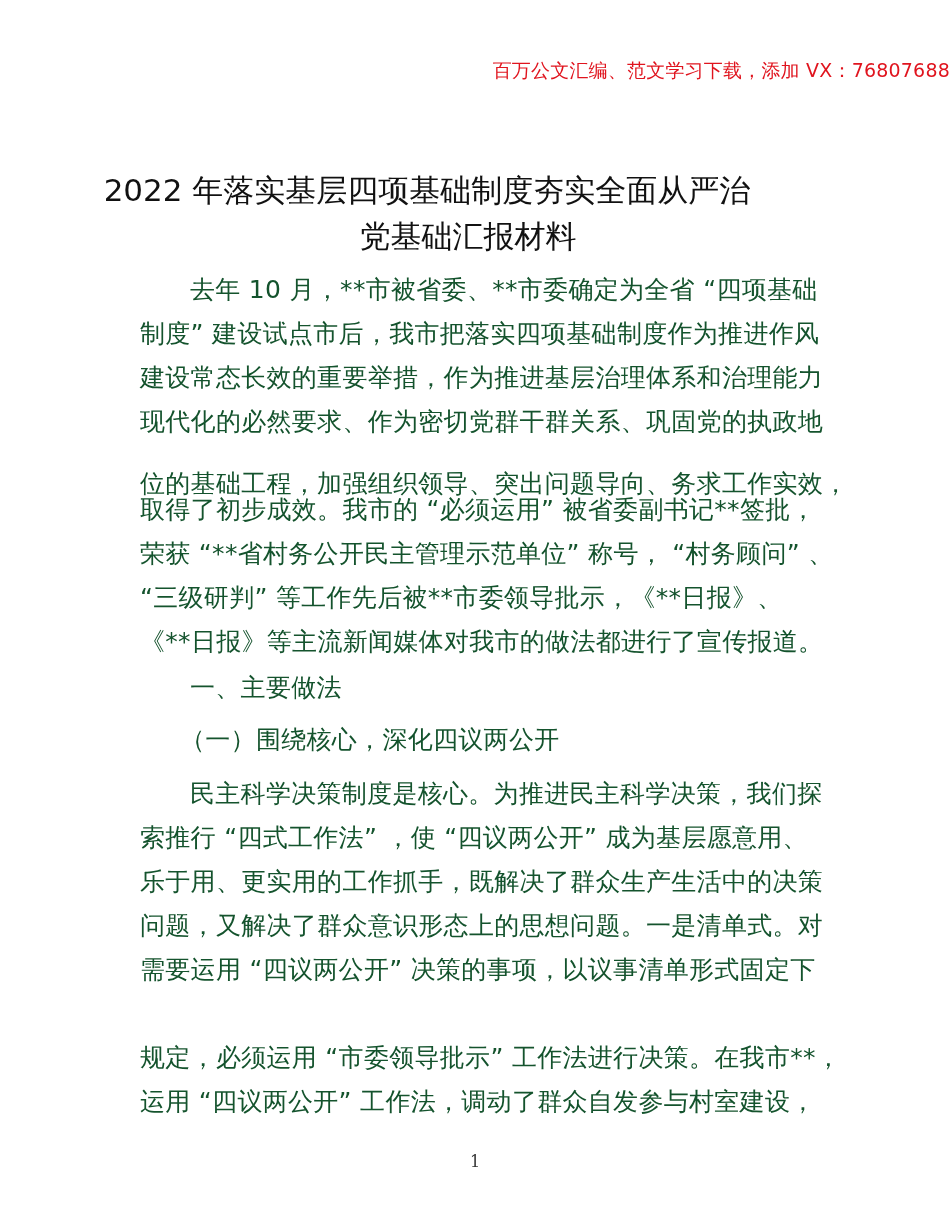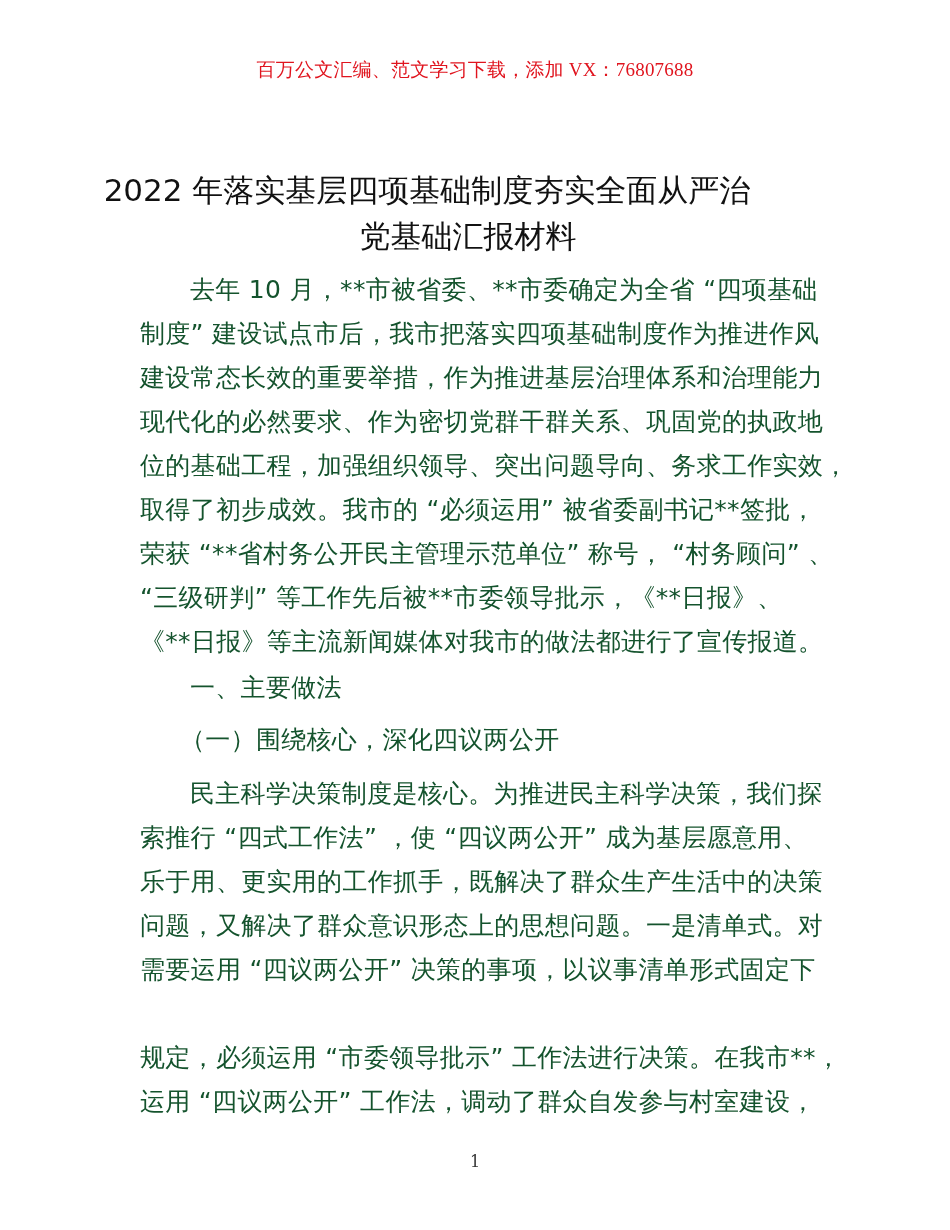--- a/index.html
+++ b/index.html
@@ -20,26 +20,25 @@
       left: 0; top: 0;
       width: 950px;
       height: 1230px;
       background: #ffffff;
     }
     .header-banner {
       position: absolute;
       top: 56px;
       left: 0;
       width: 950px;
-      text-align: center;
+      text-align: right;
       color: #e0141e;
       font-size: 19px;
       line-height: 28px;
       letter-spacing: 0.2px;
-      font-family: Liberation Serif, serif;
     }
     .title {
       position: absolute;
       left: 0;
       width: 854px;
       text-align: center;
       font-size: 31px;
       line-height: 44px;
       color: #111;
       white-space: nowrap;
@@ -75,21 +74,21 @@
 
   <div class="header-banner">百万公文汇编、范文学习下载，添加 VX：76807688</div>
 
   <div class="title l1">2022 年落实基层四项基础制度夯实全面从严治</div>
   <div class="title l2">党基础汇报材料</div>
 
   <div class="line indent" style="top:270px">去年 10 月，**市被省委、**市委确定为全省 “四项基础</div>
   <div class="line" style="top:314px">制度” 建设试点市后，我市把落实四项基础制度作为推进作风</div>
   <div class="line" style="top:358px">建设常态长效的重要举措，作为推进基层治理体系和治理能力</div>
   <div class="line" style="top:402px">现代化的必然要求、作为密切党群干群关系、巩固党的执政地</div>
-  <div class="line" style="top:446px">位的基础工程，加强组织领导、突出问题导向、务求工作实效，</div>
+  <div class="line" style="top:464px">位的基础工程，加强组织领导、突出问题导向、务求工作实效，</div>
   <div class="line" style="top:490px">取得了初步成效。我市的 “必须运用” 被省委副书记**签批，</div>
   <div class="line" style="top:578px"> “三级研判” 等工作先后被**市委领导批示，《**日报》、</div>
   <div class="line" style="top:534px">荣获 “**省村务公开民主管理示范单位” 称号， “村务顾问” 、</div>
   <div class="line indent" style="top:668px">一、主要做法</div>
 
   <div class="line" style="top:622px">《**日报》等主流新闻媒体对我市的做法都进行了宣传报道。</div>
   <div class="line" style="top:720px; left:180px;">（一）围绕核心，深化四议两公开</div>
 
   <div class="line indent" style="top:774px">民主科学决策制度是核心。为推进民主科学决策，我们探</div>
   <div class="line" style="top:818px">索推行 “四式工作法” ，使 “四议两公开” 成为基层愿意用、</div>

